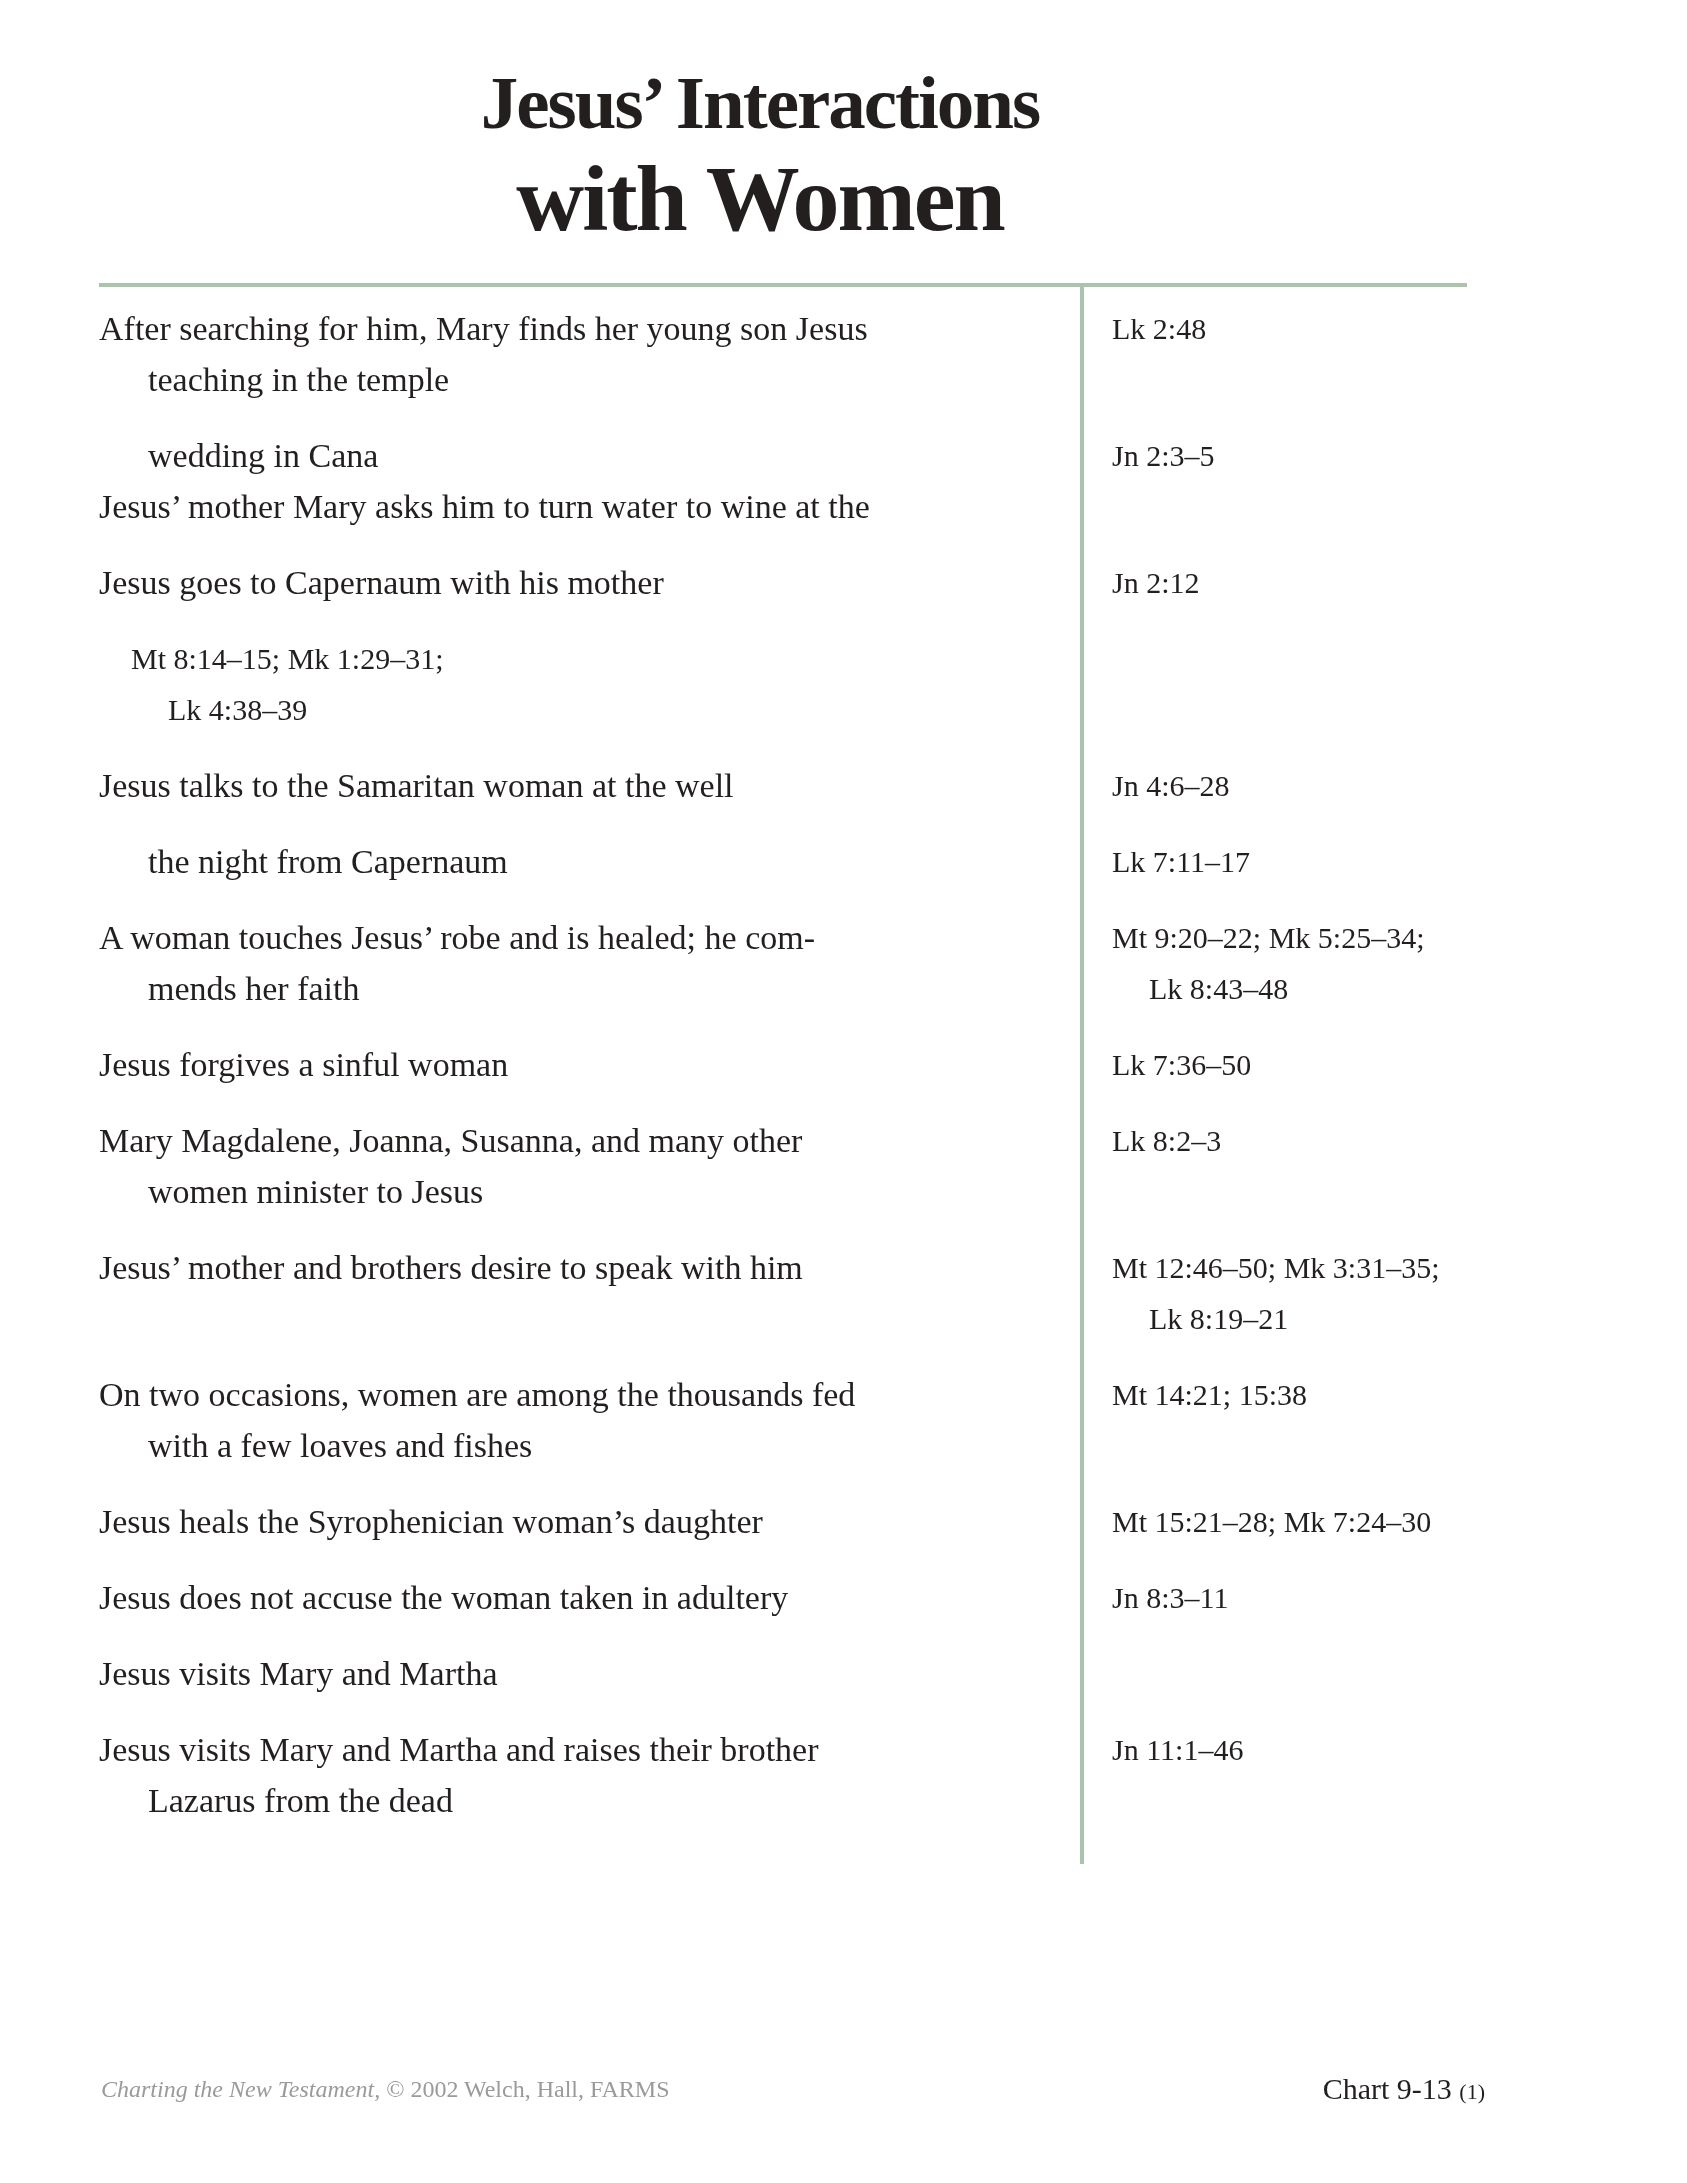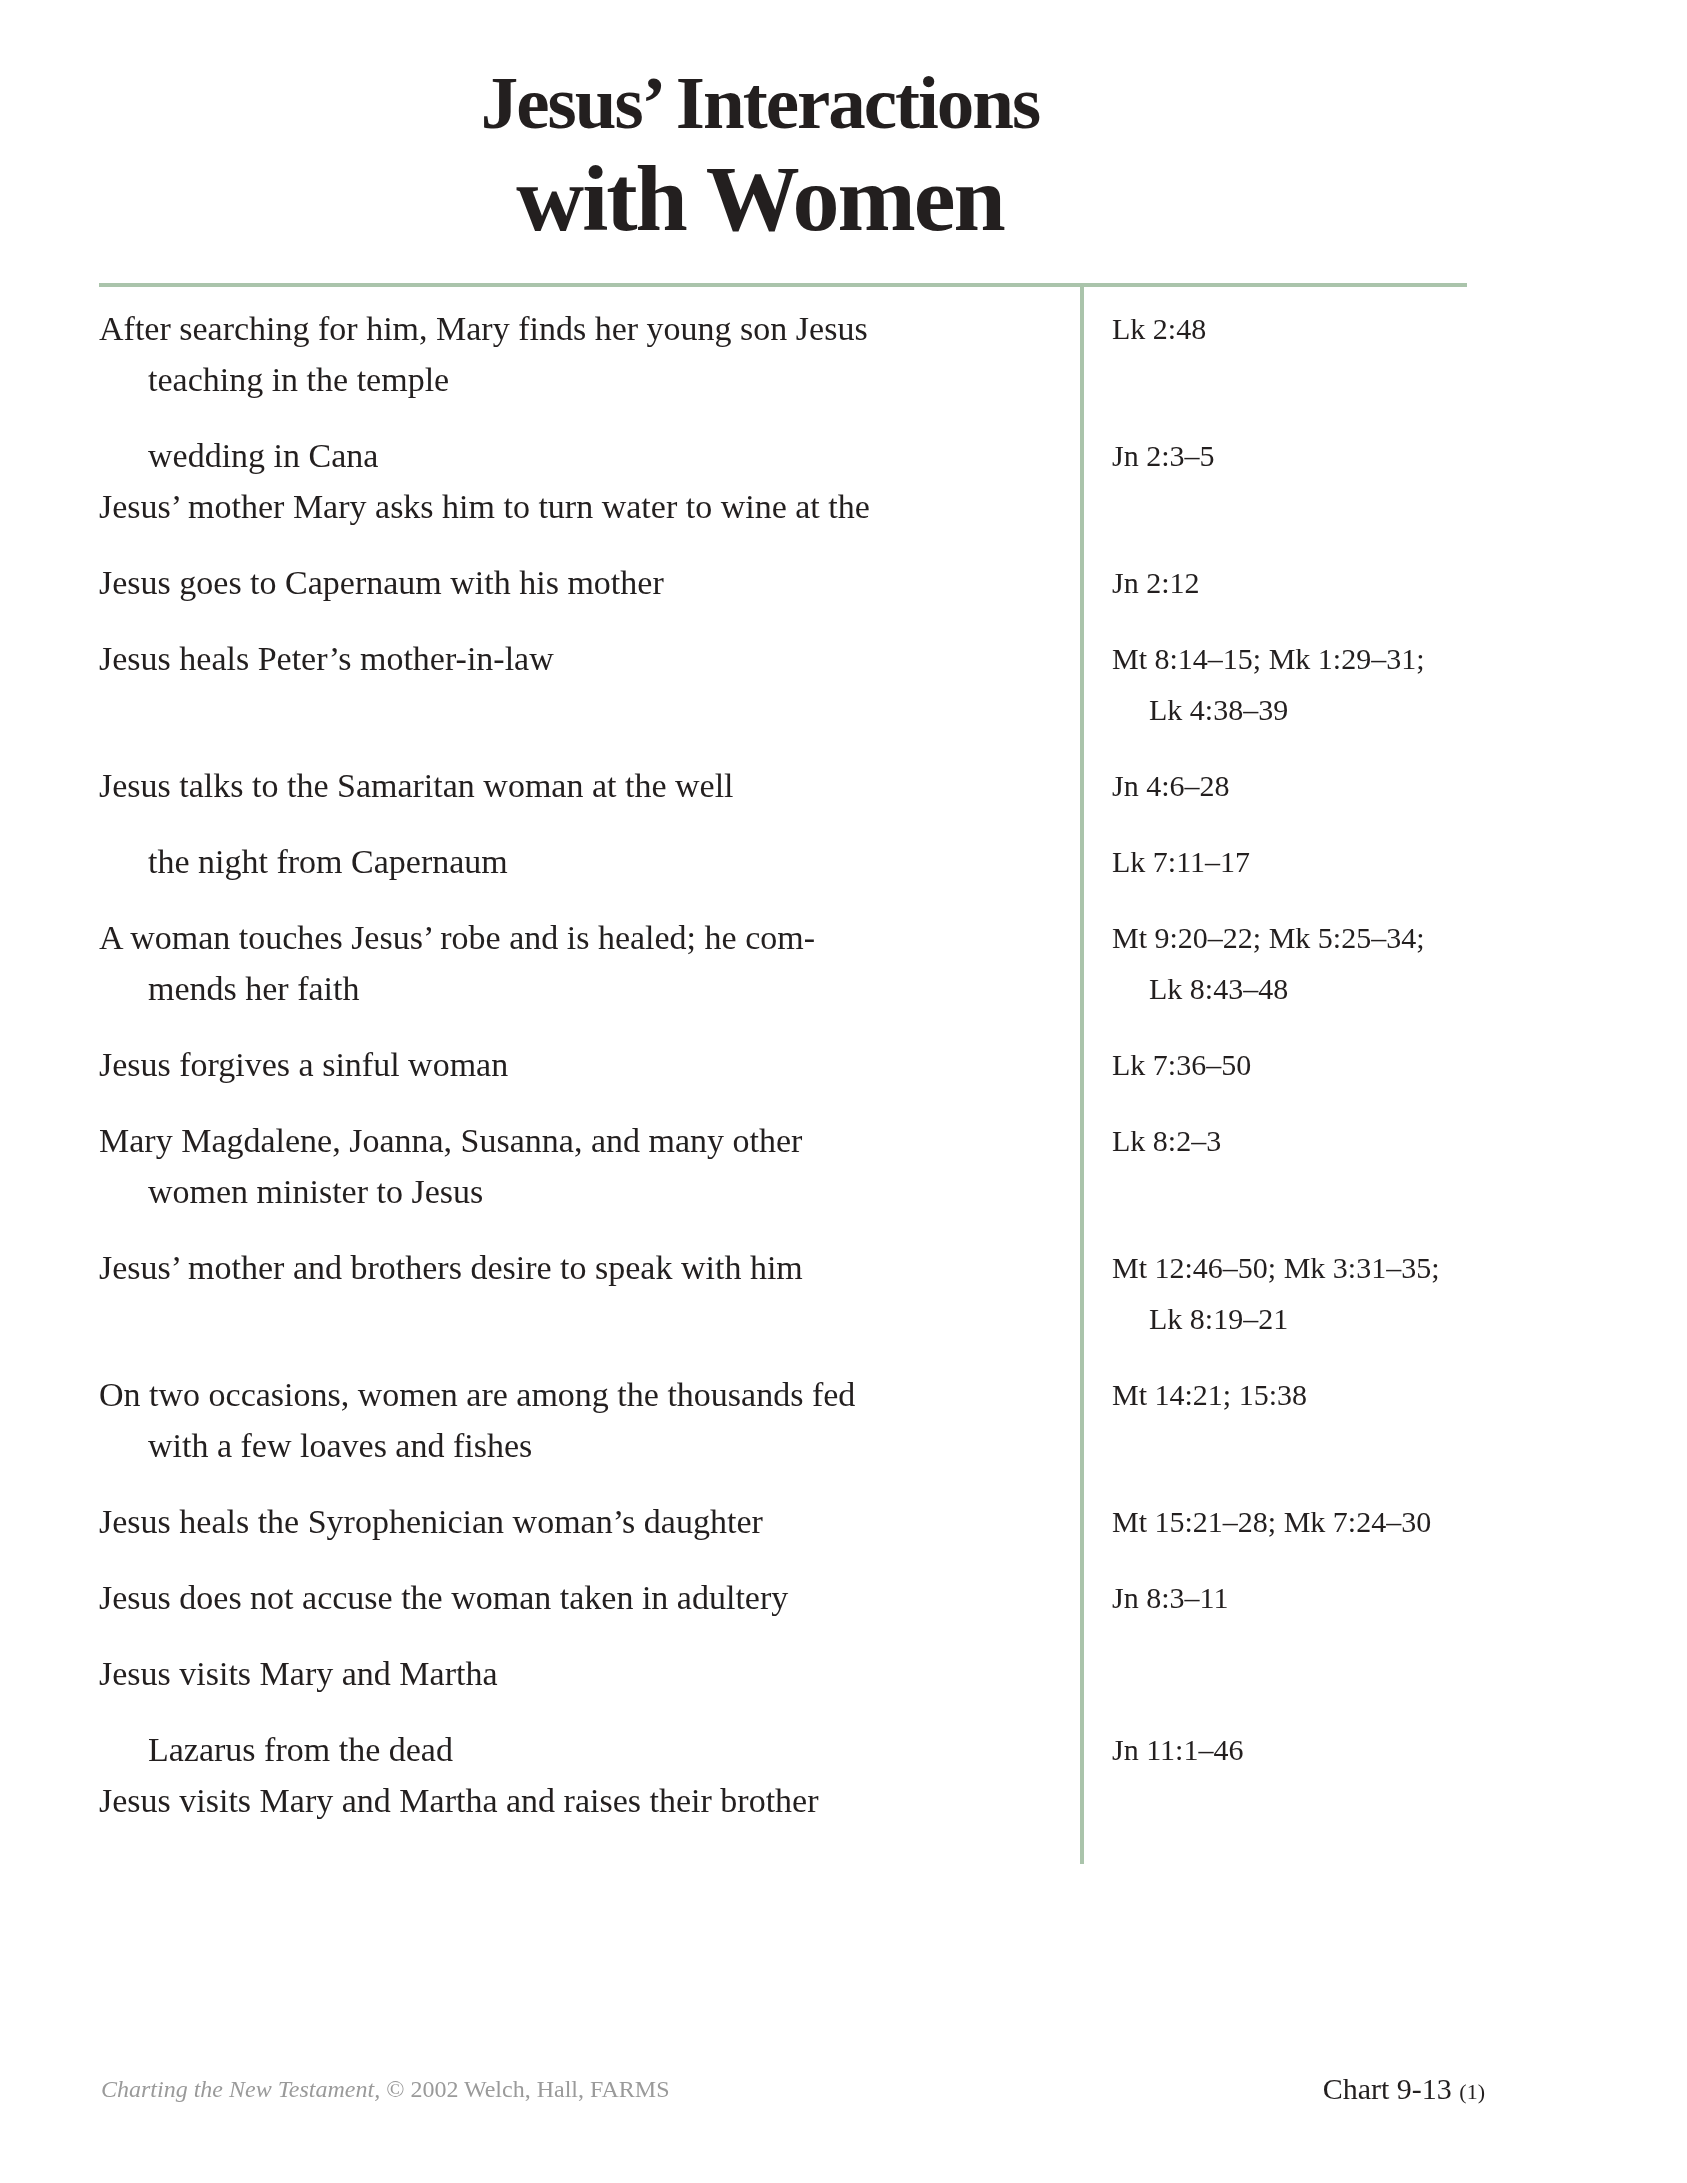--- a/index.html
+++ b/index.html
@@ -144,23 +144,20 @@
   <div class="row">
     <div class="event">
             <div class="line">Jesus goes to Capernaum with his mother</div>
           </div>
     <div class="refs">
             <div class="line">Jn 2:12</div>
           </div>
   </div>
 
   <div class="row">
-    <div class="event">
-            <div class="line">Jesus heals Peter’s mother-in-law</div>
-          </div>
     <div class="refs">
             <div class="line">Mt 8:14–15; Mk 1:29–31;</div>
             <div class="line wrap">Lk 4:38–39</div>
           </div>
   </div>
 
   <div class="row">
     <div class="event">
             <div class="line">Jesus talks to the Samaritan woman at the well</div>
           </div>
@@ -247,22 +244,22 @@
   </div>
 
   <div class="row">
     <div class="event">
             <div class="line">Jesus visits Mary and Martha</div>
           </div>
   </div>
 
   <div class="row">
     <div class="event">
+            <div class="line">Jesus visits Mary and Martha and raises their brother</div>
             <div class="line wrap">Lazarus from the dead</div>
-            <div class="line">Jesus visits Mary and Martha and raises their brother</div>
           </div>
     <div class="refs">
             <div class="line">Jn 11:1–46</div>
           </div>
   </div>
 </div>
   </section>
 
   <footer>
     <div class="credit"><span class="credit-italic">Charting the New Testament,</span><span class="credit-roman"> © 2002 Welch, Hall, FARMS</span></div>

